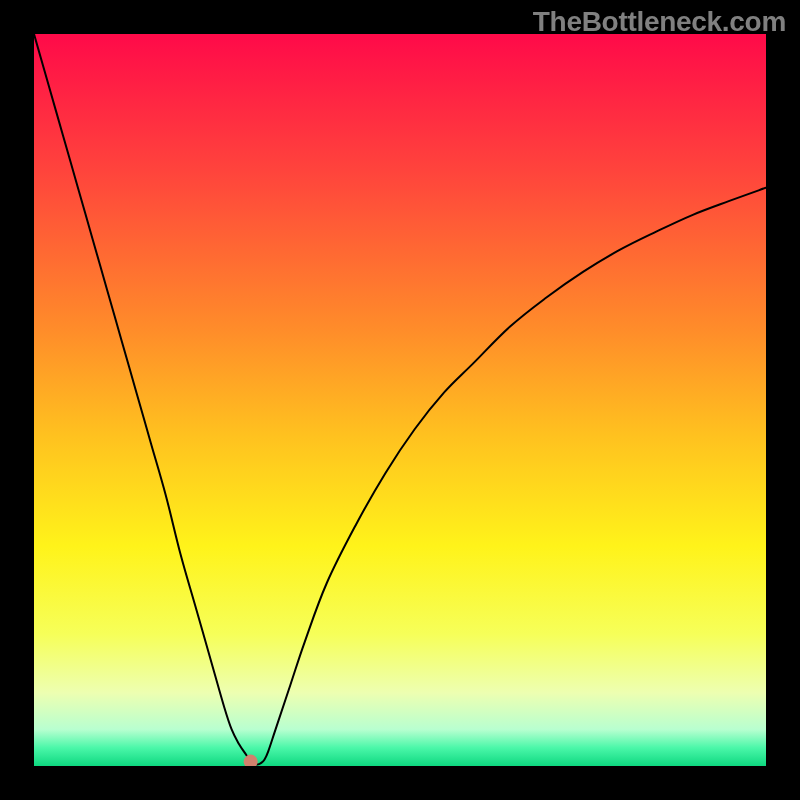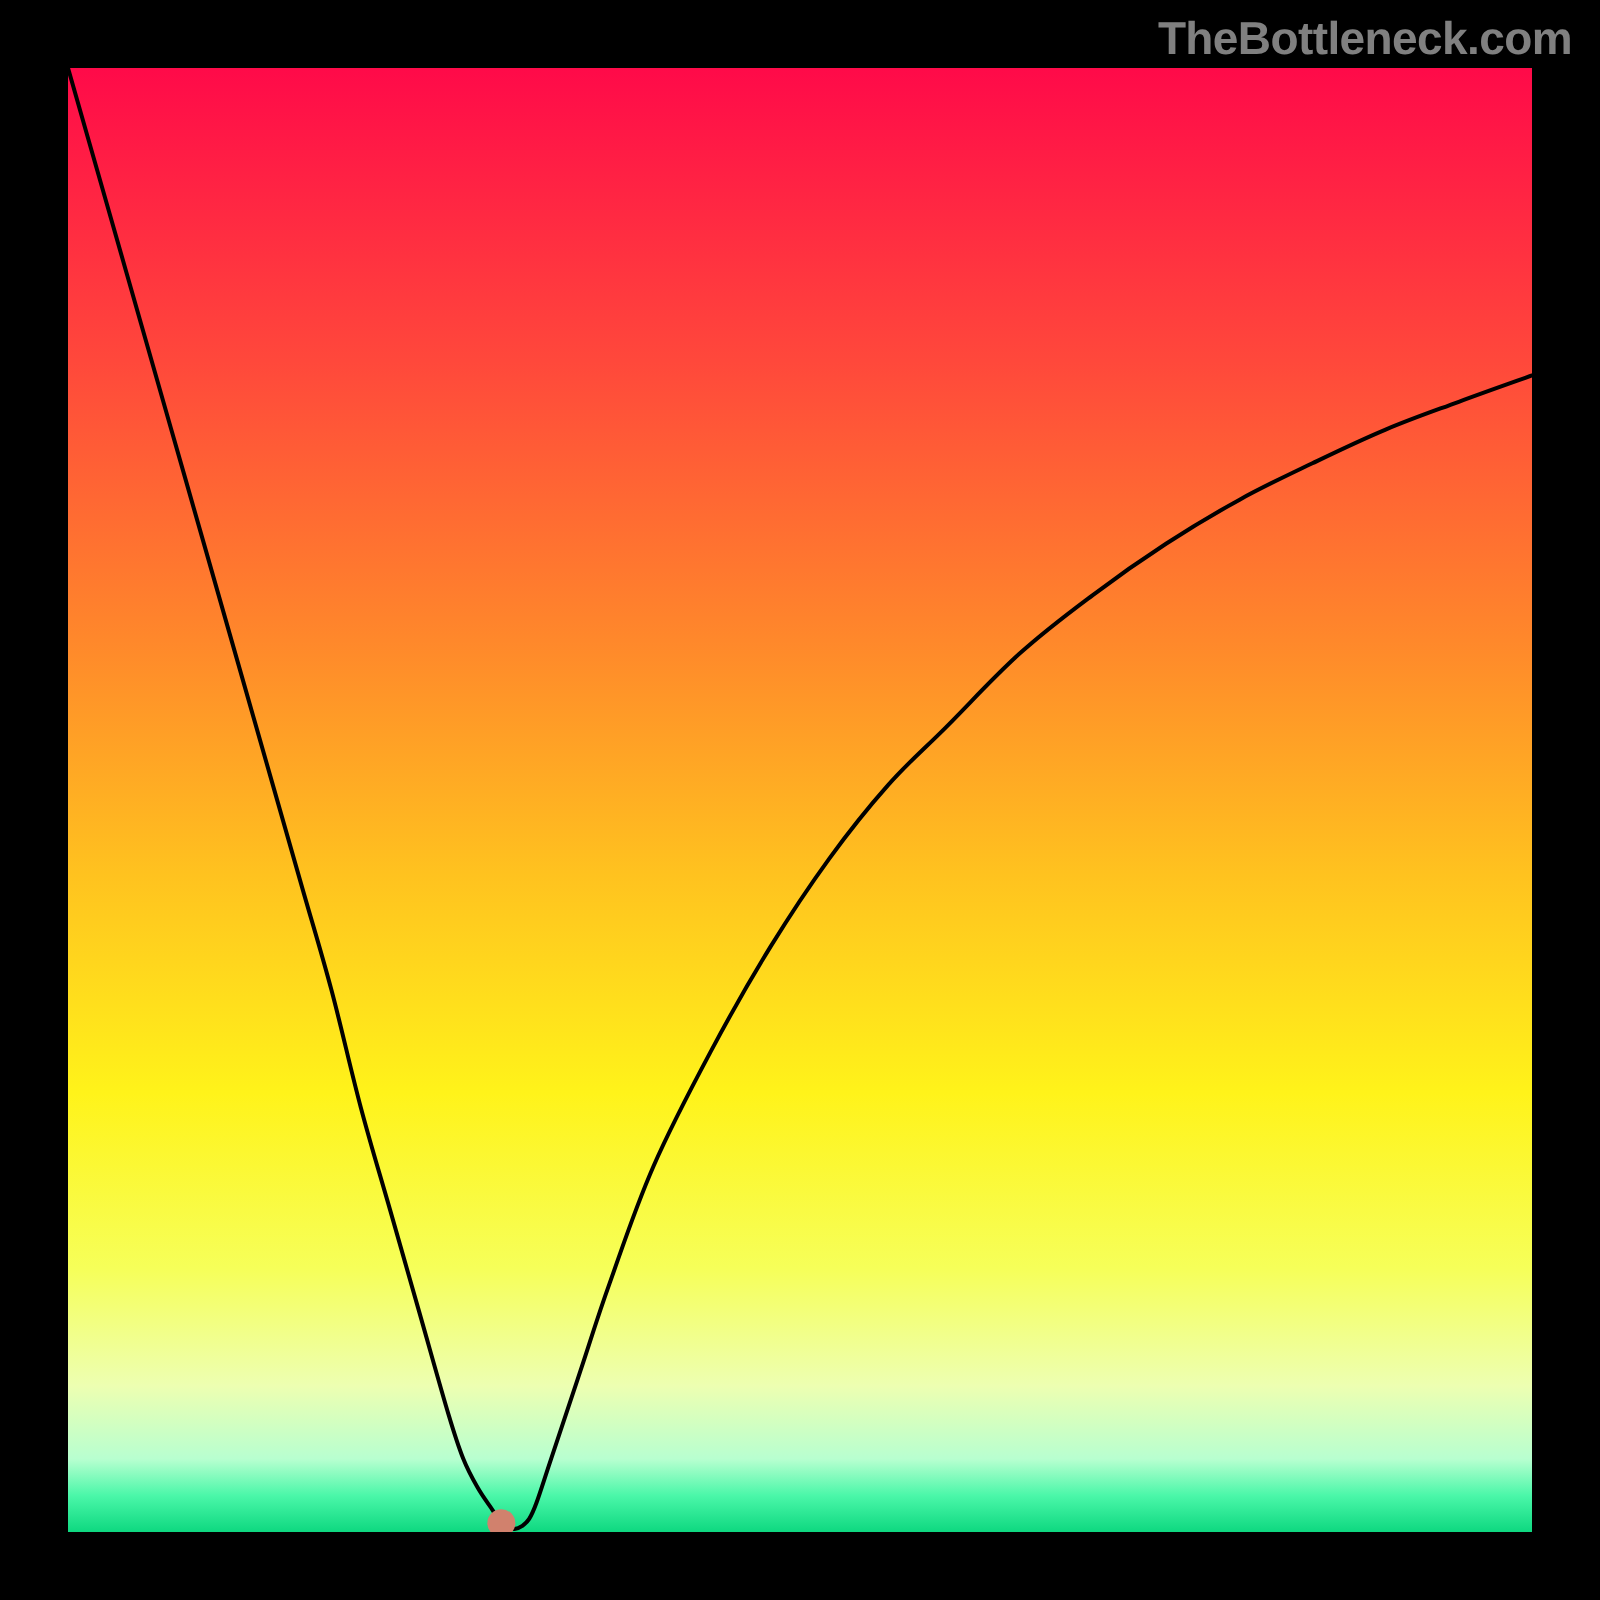--- a/index.html
+++ b/index.html
@@ -23,21 +23,21 @@
     top: 34px;
     width: 732px;
     height: 732px;
     overflow: hidden;
   }
   .attribution {
     position: absolute;
     top: 6px;
     right: 14px;
     color: #808080;
-    font-size: 23px;
+    font-size: 28px;
     font-weight: bold;
     letter-spacing: -0.3px;
     z-index: 5;
   }
   svg { display: block; }
 </style>
 </head>
 <body>
 
 <div class="frame">

